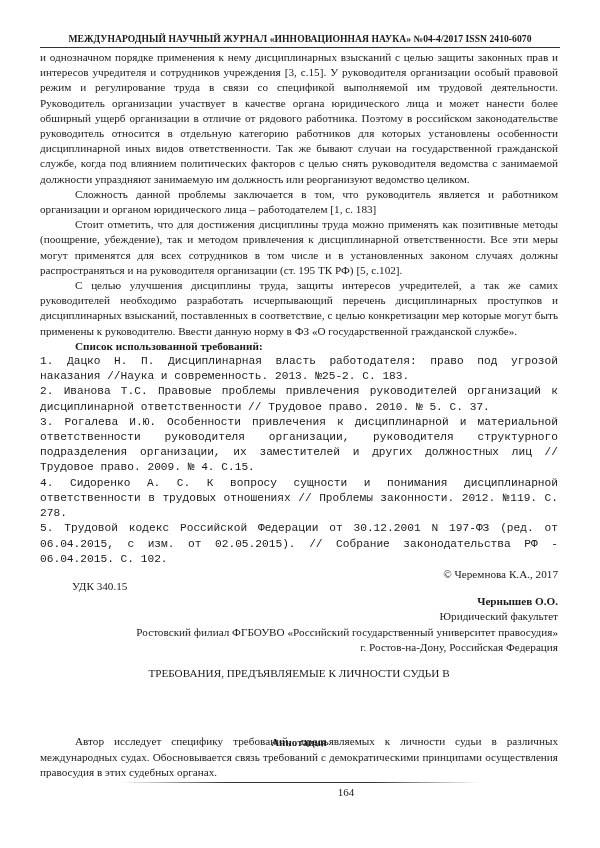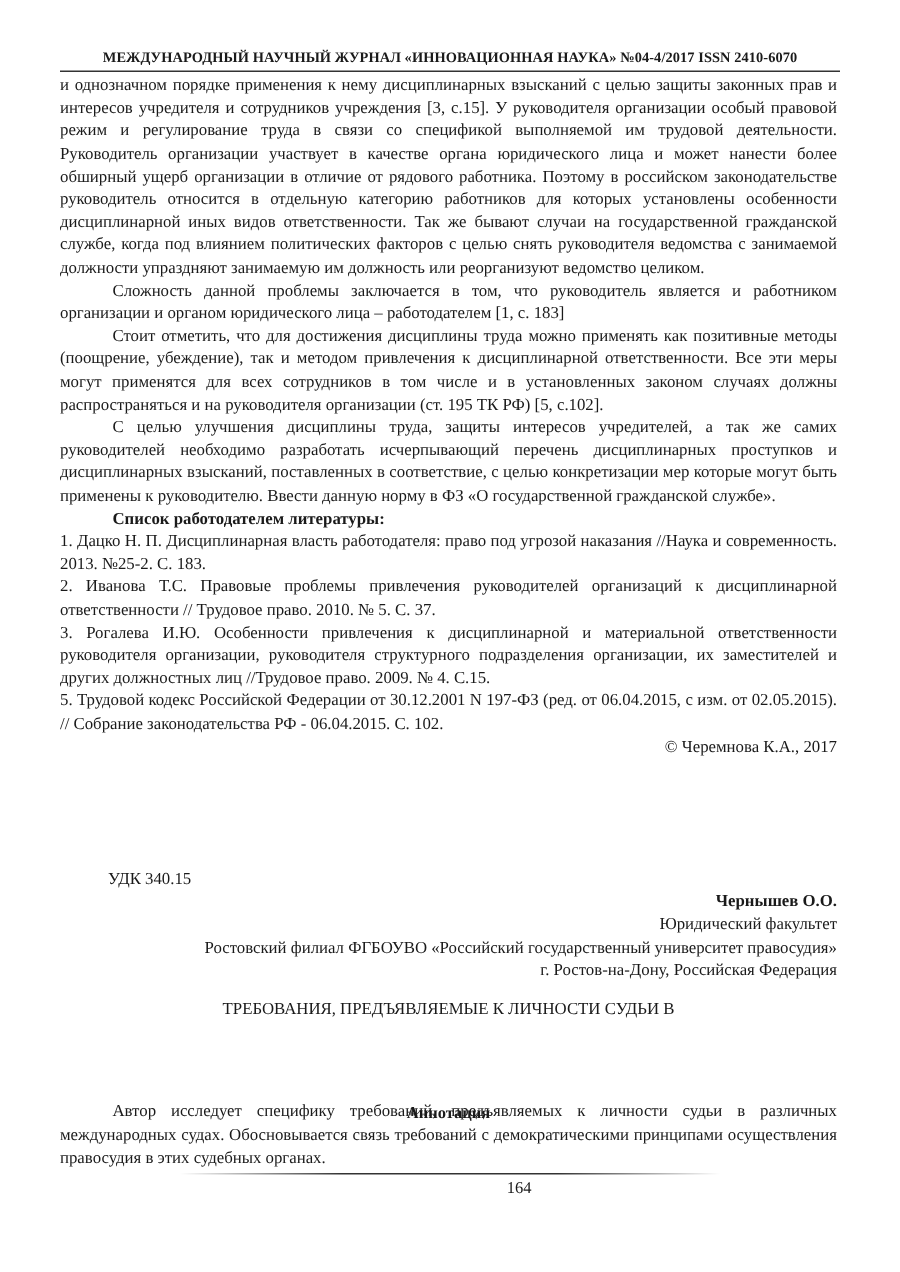--- a/index.html
+++ b/index.html
@@ -15,21 +15,21 @@
       letter-spacing: 0.05px; padding-bottom: 3px;
       border-bottom: 1.5px solid #333;
     }
     .body-text {
       position: absolute; left: 0; width: 518px;
       font-size: 11.2px; line-height: 15.2px; text-align: justify;
     }
     .body-text p { margin: 0; }
     .indent { text-indent: 35px; }
     .refs-title { font-weight: bold; text-indent: 35px; margin: 0; }
-    .ref { margin: 0; }
+    .ref { margin: 0; font-family: Liberation Mono, monospace; }
     .copyright { text-align: right; margin: 0; }
     .udk { position: absolute; left: 32px; top: 580px; font-weight: normal; font-size: 11.2px; }
     .author-block {
       position: absolute; right: 0; top: 594px; width: 518px;
       text-align: right; font-size: 11.2px; line-height: 15.4px;
     }
     .author-name { font-weight: bold; text-align: right; }
     .title-block {
       position: absolute; left: 0; top: 665px; width: 518px;
       text-align: center; font-weight: normal; font-size: 11.2px; line-height: 16px;
@@ -56,24 +56,25 @@
 
 <div class="page">
 
   <div class="header">МЕЖДУНАРОДНЫЙ НАУЧНЫЙ ЖУРНАЛ «ИННОВАЦИОННАЯ НАУКА» №04-4/2017 ISSN 2410-6070</div>
 
   <div class="body-text" style="top:50px;">
     <p>и однозначном порядке применения к нему дисциплинарных взысканий с целью защиты законных прав и интересов учредителя и сотрудников учреждения [3, с.15]. У руководителя организации особый правовой режим и регулирование труда в связи со спецификой выполняемой им трудовой деятельности. Руководитель организации участвует в качестве органа юридического лица и может нанести более обширный ущерб организации в отличие от рядового работника. Поэтому в российском законодательстве руководитель относится в отдельную категорию работников для которых установлены особенности дисциплинарной иных видов ответственности. Так же бывают случаи на государственной гражданской службе, когда под влиянием политических факторов с целью снять руководителя ведомства с занимаемой должности упраздняют занимаемую им должность или реорганизуют ведомство целиком.</p>
     <p class="indent">Сложность данной проблемы заключается в том, что руководитель является и работником организации и органом юридического лица – работодателем [1, с. 183]</p>
     <p class="indent">Стоит отметить, что для достижения дисциплины труда можно применять как позитивные методы (поощрение, убеждение), так и методом привлечения к дисциплинарной ответственности. Все эти меры могут применятся для всех сотрудников в том числе и в установленных законом случаях должны распространяться и на руководителя организации (ст. 195 ТК РФ) [5, с.102].</p>
     <p class="indent">С целью улучшения дисциплины труда, защиты интересов учредителей, а так же самих руководителей необходимо разработать исчерпывающий перечень дисциплинарных проступков и дисциплинарных взысканий, поставленных в соответствие, с целью конкретизации мер которые могут быть применены к руководителю. Ввести данную норму в ФЗ «О государственной гражданской службе».</p>
-    <p class="refs-title">Список работодателем литературы:</p>
+    <p class="refs-title">Список использованной требований:</p>
     <p class="ref">1. Дацко Н. П. Дисциплинарная власть работодателя: право под угрозой наказания //Наука и современность. 2013. №25-2. С. 183.</p>
     <p class="ref">2. Иванова Т.С. Правовые проблемы привлечения руководителей организаций к дисциплинарной ответственности // Трудовое право. 2010. № 5. С. 37.</p>
     <p class="ref">3. Рогалева И.Ю. Особенности привлечения к дисциплинарной и материальной ответственности руководителя организации, руководителя структурного подразделения организации, их заместителей и других должностных лиц //Трудовое право. 2009. № 4. С.15.</p>
+    <p class="ref">4. Сидоренко А. С. К вопросу сущности и понимания дисциплинарной ответственности в трудовых отношениях // Проблемы законности. 2012. №119. С. 278.</p>
     <p class="ref">5. Трудовой кодекс Российской Федерации от 30.12.2001 N 197-ФЗ (ред. от 06.04.2015, с изм. от 02.05.2015). // Собрание законодательства РФ - 06.04.2015. С. 102.</p>
     <p class="copyright">© Черемнова К.А., 2017</p>
   </div>
 
   <div class="udk">УДК 340.15</div>
 
   <div class="author-block">
     <div class="author-name">Чернышев О.О.</div>
     <div>Юридический факультет</div>
     <div>Ростовский филиал ФГБОУВО «Российский государственный университет правосудия»</div>

